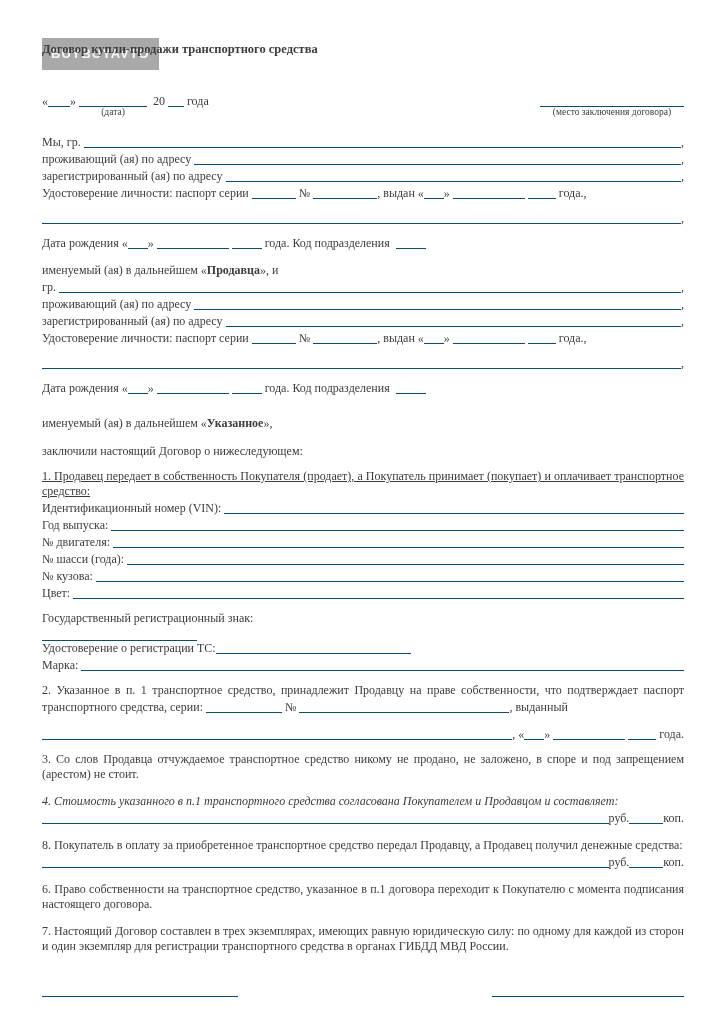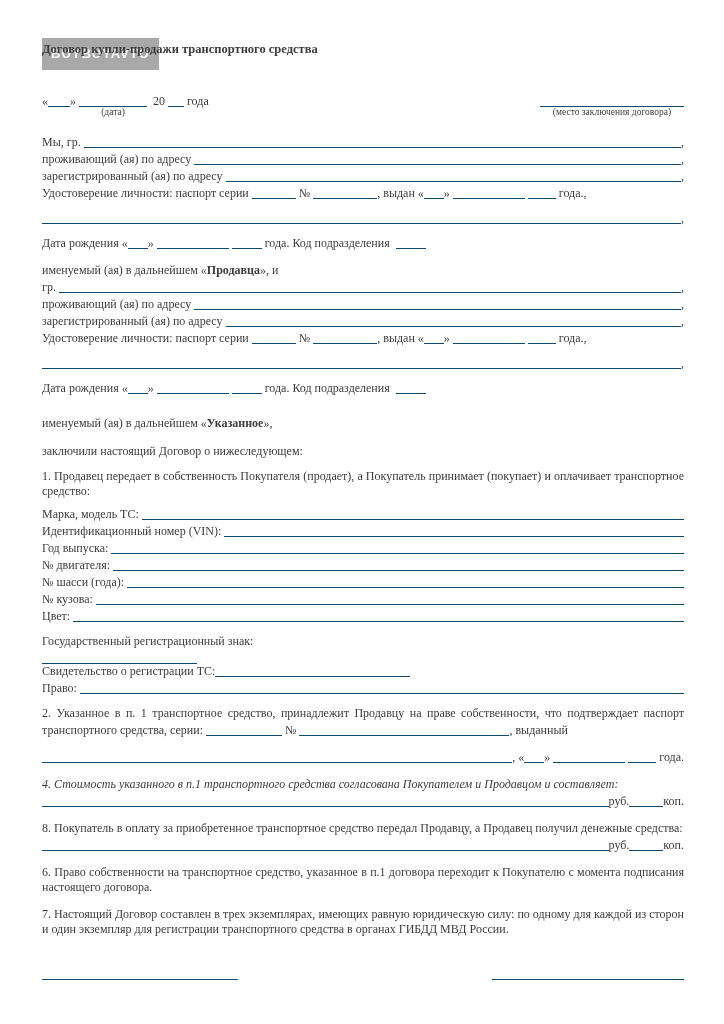--- a/index.html
+++ b/index.html
@@ -55,33 +55,33 @@
       <div class="line" style="margin-top: 8px;"><span>Дата рождения «</span><span class="blank" style="width: 20px;"></span><span>» </span><span class="blank" style="width: 72px;"></span><span> </span><span class="blank" style="width: 30px;"></span><span> года. Код подразделения  </span><span class="blank" style="width: 30px;"></span></div>
       <div class="line" style="margin-top: 12px;"><span>именуемый (ая) в дальнейшем «</span><span class="bold">Продавца</span><span>», и</span></div>
       <div class="line"><span>гр. </span><span class="blank fill"></span><span>,</span></div>
       <div class="line"><span>проживающий (ая) по адресу </span><span class="blank fill"></span><span>,</span></div>
       <div class="line"><span>зарегистрированный (ая) по адресу </span><span class="blank fill"></span><span>,</span></div>
       <div class="line"><span>Удостоверение личности: паспорт серии </span><span class="blank" style="width: 44px;"></span><span> № </span><span class="blank" style="width: 64px;"></span><span>, выдан «</span><span class="blank" style="width: 20px;"></span><span>» </span><span class="blank" style="width: 72px;"></span><span> </span><span class="blank" style="width: 28px;"></span><span> года.,</span></div>
       <div class="line" style="margin-top: 8px;"><span class="blank fill"></span><span>,</span></div>
       <div class="line" style="margin-top: 8px;"><span>Дата рождения «</span><span class="blank" style="width: 20px;"></span><span>» </span><span class="blank" style="width: 72px;"></span><span> </span><span class="blank" style="width: 30px;"></span><span> года. Код подразделения  </span><span class="blank" style="width: 30px;"></span></div>
       <div class="line" style="margin-top: 20px;"><span>именуемый (ая) в дальнейшем «</span><span class="bold">Указанное</span><span>»,</span></div>
       <div class="line" style="margin-top: 13px;"><span>заключили настоящий Договор о нижеследующем:</span></div>
-      <div class="just" style="margin-top: 10px;"><span>1. Продавец передает в собственность Покупателя (продает), а Покупатель принимает (покупает) и оплачивает транспортное средство:</span></div>
-      <div class="line" style="margin-top: 6px;"><span>Марка, модель ТС: </span><span class="blank fill"></span></div>
+      <div class="just" style="margin-top: 10px; text-decoration: underline;"><span>1. Продавец передает в собственность Покупателя (продает), а Покупатель принимает (покупает) и оплачивает транспортное средство:</span></div>
       <div class="line"><span>Идентификационный номер (VIN): </span><span class="blank fill"></span></div>
       <div class="line"><span>Год выпуска: </span><span class="blank fill"></span></div>
       <div class="line"><span>№ двигателя: </span><span class="blank fill"></span></div>
       <div class="line"><span>№ шасси (года): </span><span class="blank fill"></span></div>
       <div class="line"><span>№ кузова: </span><span class="blank fill"></span></div>
       <div class="line"><span>Цвет: </span><span class="blank fill"></span></div>
       <div class="line" style="margin-top: 10px; flex-direction: column;"><span>Государственный регистрационный знак: </span><span class="blank" style="width: 155px;"></span></div>
-      <div class="line"><span>Свидетельство о регистрации ТС:</span><span class="blank" style="width: 195px;"></span></div>
-      <div class="line"><span>Право: </span><span class="blank fill"></span></div>
+      <div class="line"><span>Удостоверение о регистрации ТС:</span><span class="blank" style="width: 195px;"></span></div>
+      <div class="line"><span>Марка: </span><span class="blank fill"></span></div>
       <div class="just" style="margin-top: 10px;"><span>2. Указанное в п. 1 транспортное средство, принадлежит Продавцу на праве собственности, что подтверждает паспорт транспортного средства, серии: </span><span class="blank" style="width: 76px;"></span><span>  № </span><span class="blank" style="width: 210px;"></span><span>, выданный</span></div>
       <div class="line" style="margin-top: 10px;"><span class="blank fill"></span><span>, «</span><span class="blank" style="width: 20px;"></span><span>» </span><span class="blank" style="width: 72px;"></span><span> </span><span class="blank" style="width: 28px;"></span><span> года.</span></div>
+      <div class="just" style="margin-top: 10px;"><span>3. Со слов Продавца отчуждаемое транспортное средство никому не продано, не заложено, в споре и под запрещением (арестом) не стоит.</span></div>
       <div class="just" style="margin-top: 12px; font-style: italic;"><span>4. Стоимость указанного в п.1 транспортного средства согласована Покупателем и Продавцом и составляет:</span></div>
       <div class="line"><span class="blank fill"></span><span>руб.</span><span class="blank" style="width: 34px;"></span><span>коп.</span></div>
       <div class="just" style="margin-top: 12px;"><span>8. Покупатель в оплату за приобретенное транспортное средство передал Продавцу, а Продавец получил денежные средства:</span></div>
       <div class="line"><span class="blank fill"></span><span>руб.</span><span class="blank" style="width: 34px;"></span><span>коп.</span></div>
       <div class="just" style="margin-top: 12px;"><span>6. Право собственности на транспортное средство, указанное в п.1 договора переходит к Покупателю с момента подписания настоящего договора.</span></div>
       <div class="just" style="margin-top: 12px;"><span>7. Настоящий Договор составлен в трех экземплярах, имеющих равную юридическую силу: по одному для каждой из сторон и один экземпляр для регистрации транспортного средства в органах ГИБДД МВД России.</span></div>
       <div class="line" style="margin-top: 28px;"><span class="blank" style="width: 196px;"></span><span class="spacer"></span><span class="blank" style="width: 192px;"></span></div>
     </div>
 </div>
 

